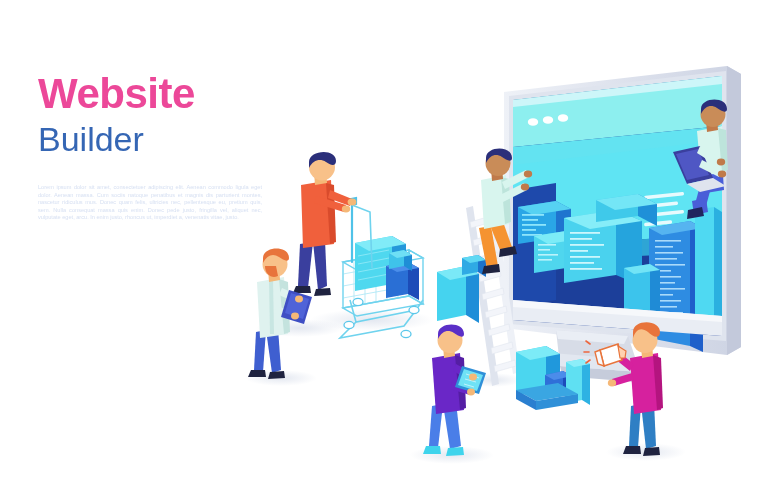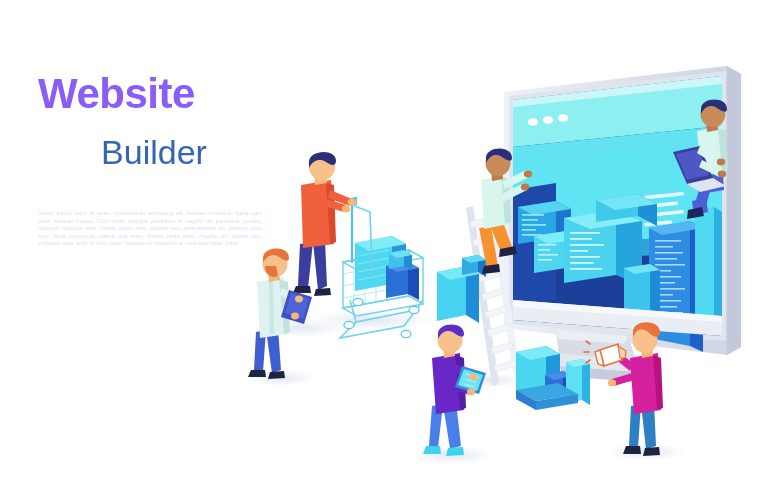--- a/index.html
+++ b/index.html
@@ -10,25 +10,25 @@
     font-family:"Liberation Sans", sans-serif;
     overflow:hidden;
     position:relative;
   }
   #stage{position:relative;width:779px;height:500px;background:#fff;overflow:hidden;}
 
   
   .text-block{position:absolute;left:38px;top:72px;width:232px;}
   .headline-1{
     font-size:42px;line-height:44px;font-weight:bold;
-    color:#8b5cf6;letter-spacing:-0.5px;margin:0;
+    color:#ec4899;letter-spacing:-0.5px;margin:0;
   }
   .headline-2{
     font-size:34px;line-height:42px;font-weight:normal;
-    color:#3566b4;letter-spacing:0px;margin:13px;padding-top:2px;text-align:center;
+    color:#3566b4;letter-spacing:0px;margin:0;padding-top:2px;
   }
   .body-copy{
     margin:0;padding-top:24px;
     font-size:5.6px;line-height:7.6px;
     color:#d7e0f2;
     text-align:justify;
     width:224px;
     font-family:"Liberation Sans", sans-serif;
   }
 

